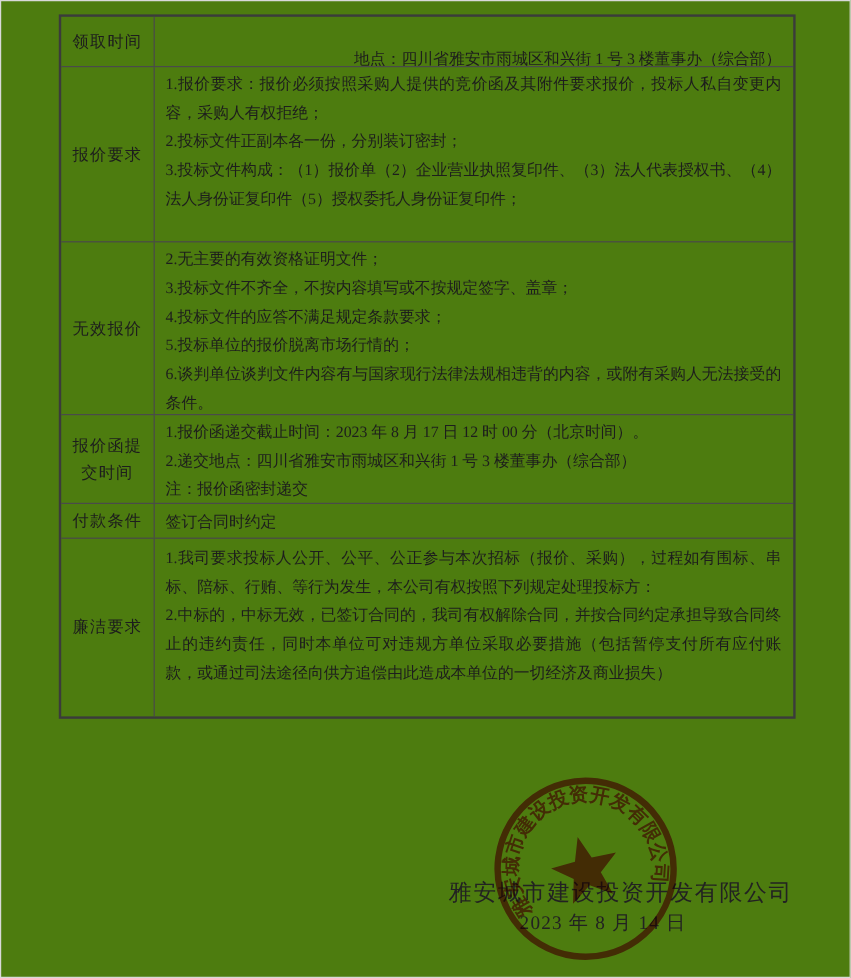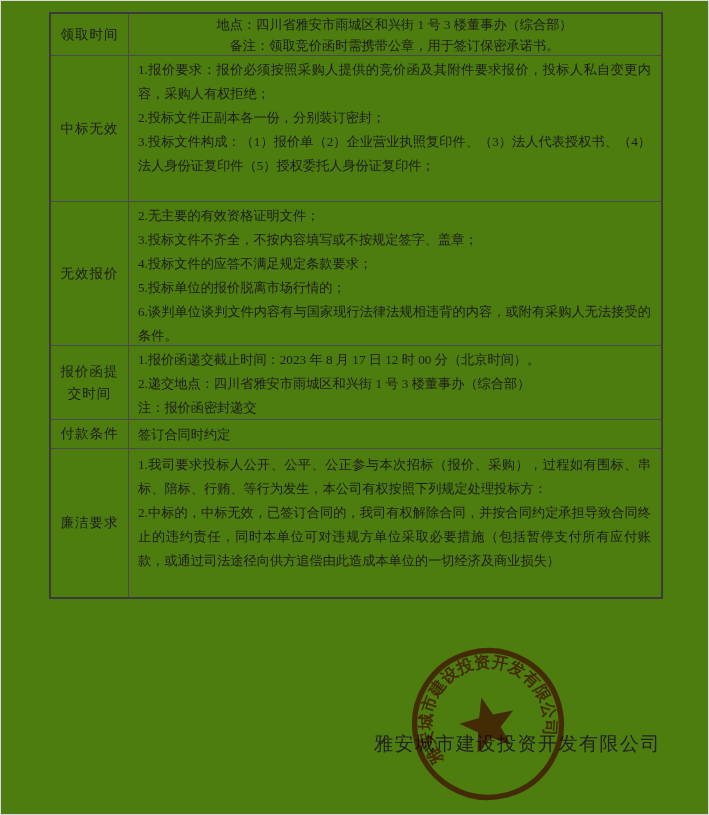--- a/index.html
+++ b/index.html
@@ -43,21 +43,21 @@
     overflow: hidden;
   }
   .t-content p { line-height: 24px; text-align: justify; }
   .row-h1 { height: 41px; }
   .row-h2 { height: 146px; }
   .row-h3 { height: 144px; }
   .row-h4 { height: 74px; }
   .row-h5 { height: 29px; }
   .row-h6 { height: 149px; }
   .row-h1 .t-content { padding-top: 1px; }
-  .row-h1 .t-content p { line-height: 20.5px; text-align: center; }
+  .row-h1 .t-content p { line-height: 20.5px; text-align: right; margin-top: 24px; }
   .row-h5 .t-content { display: flex; }
   .row-h5 .t-content p { line-height: 26px; }
   .row-h6 .t-content { padding-top: 4px; font-family: Liberation Serif, serif; }
 
   .sig-block { position: absolute; left: 0; top: 0; width: 709px; height: 815px; pointer-events: none; }
   .sig-company {
     position: absolute;
     left: 374px;
     top: 731px;
     font-size: 19px;
@@ -93,21 +93,21 @@
 
     <div class="t-row row-h1">
       <div class="t-label">领取时间</div>
       <div class="t-content">
         <p>地点：四川省雅安市雨城区和兴街 1 号 3 楼董事办（综合部）</p>
         <p>备注：领取竞价函时需携带公章，用于签订保密承诺书。</p>
       </div>
     </div>
 
     <div class="t-row row-h2">
-      <div class="t-label">中标无效</div>
+      <div class="t-label">报价要求</div>
       <div class="t-content">
         <p>1.报价要求：报价必须按照采购人提供的竞价函及其附件要求报价，投标人私自变更内容，采购人有权拒绝；</p>
         <p>2.投标文件正副本各一份，分别装订密封；</p>
         <p>3.投标文件构成：（1）报价单（2）企业营业执照复印件、（3）法人代表授权书、（4）法人身份证复印件（5）授权委托人身份证复印件；</p>
       </div>
     </div>
 
     <div class="t-row row-h3">
       <div class="t-label">无效报价</div>
       <div class="t-content">
@@ -140,20 +140,21 @@
       <div class="t-content">
         <p>1.我司要求投标人公开、公平、公正参与本次招标（报价、采购），过程如有围标、串标、陪标、行贿、等行为发生，本公司有权按照下列规定处理投标方：</p>
         <p>2.中标的，中标无效，已签订合同的，我司有权解除合同，并按合同约定承担导致合同终止的违约责任，同时本单位可对违规方单位采取必要措施（包括暂停支付所有应付账款，或通过司法途径向供方追偿由此造成本单位的一切经济及商业损失）</p>
       </div>
     </div>
 
   </div>
 
   <div class="sig-block">
     <div class="sig-company">雅安城市建设投资开发有限公司</div>
+    <div class="sig-date">2023 年 8 月 14 日</div>
 
     <svg class="seal" viewBox="0 0 180 180" xmlns="http://www.w3.org/2000/svg">
       <g transform="rotate(-14 90 90)" fill="none">
         <circle cx="90" cy="90" r="75" stroke="#d84334" stroke-width="5.5"></circle>
         <polygon fill="#d84334" stroke="none" points="90,62 97.35,81.9 118.5,82.7 101.9,95.9 107.6,116.3 90,104.5 72.4,116.3 78.1,95.9 61.5,82.7 82.65,81.9"></polygon>
         <path id="sealTextPath" d="M 37.4,114.5 A 58,58 0 1 1 142.6,114.5" fill="none" stroke="none"></path>
         <text font-size="16.5" fill="#d84334" font-family="'Liberation Serif','DejaVu Serif',serif" font-weight="bold" letter-spacing="0">
           <textPath href="#sealTextPath" startOffset="0" textLength="233" lengthAdjust="spacingAndGlyphs">雅安城市建设投资开发有限公司</textPath>
         </text>
       </g>

